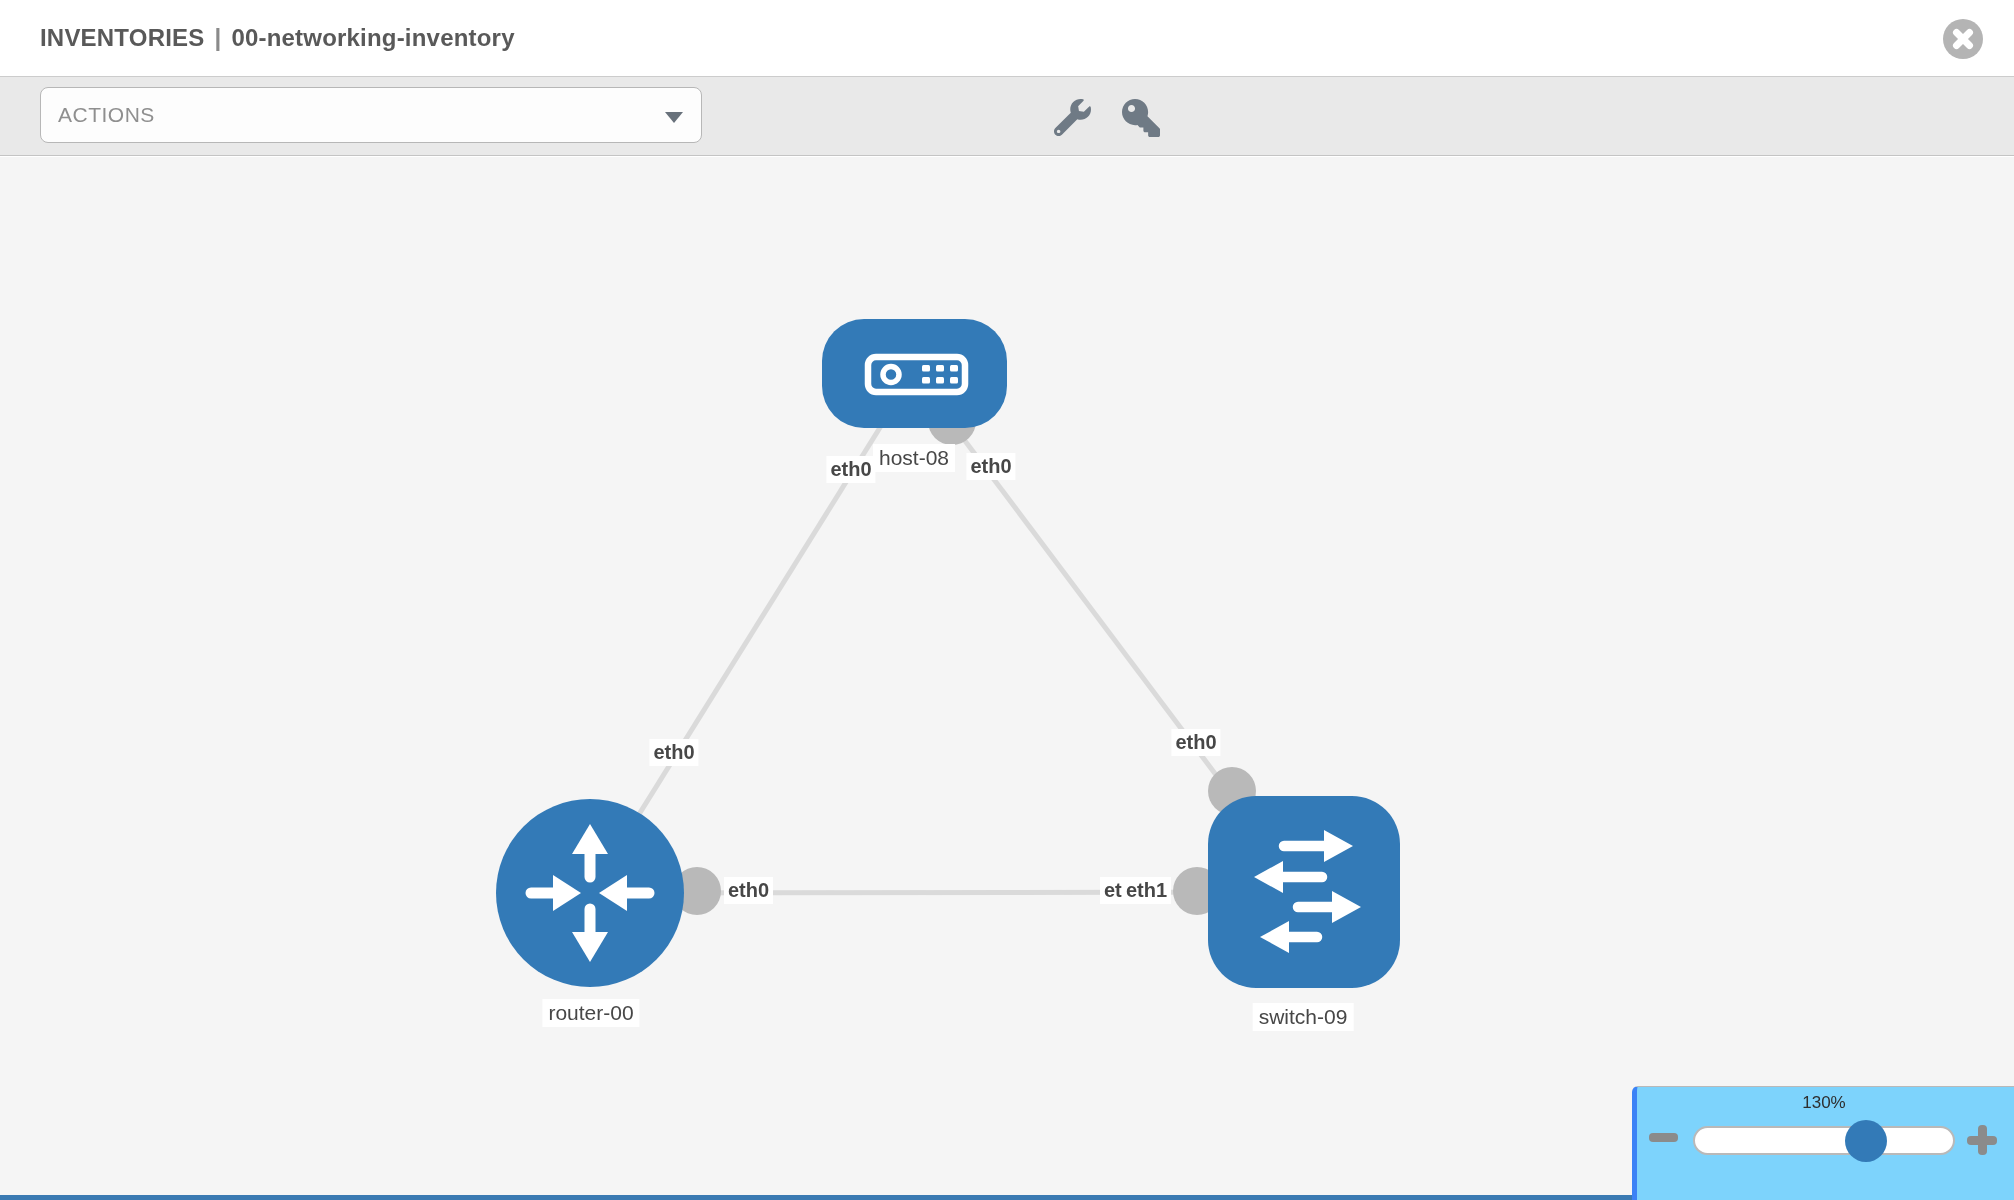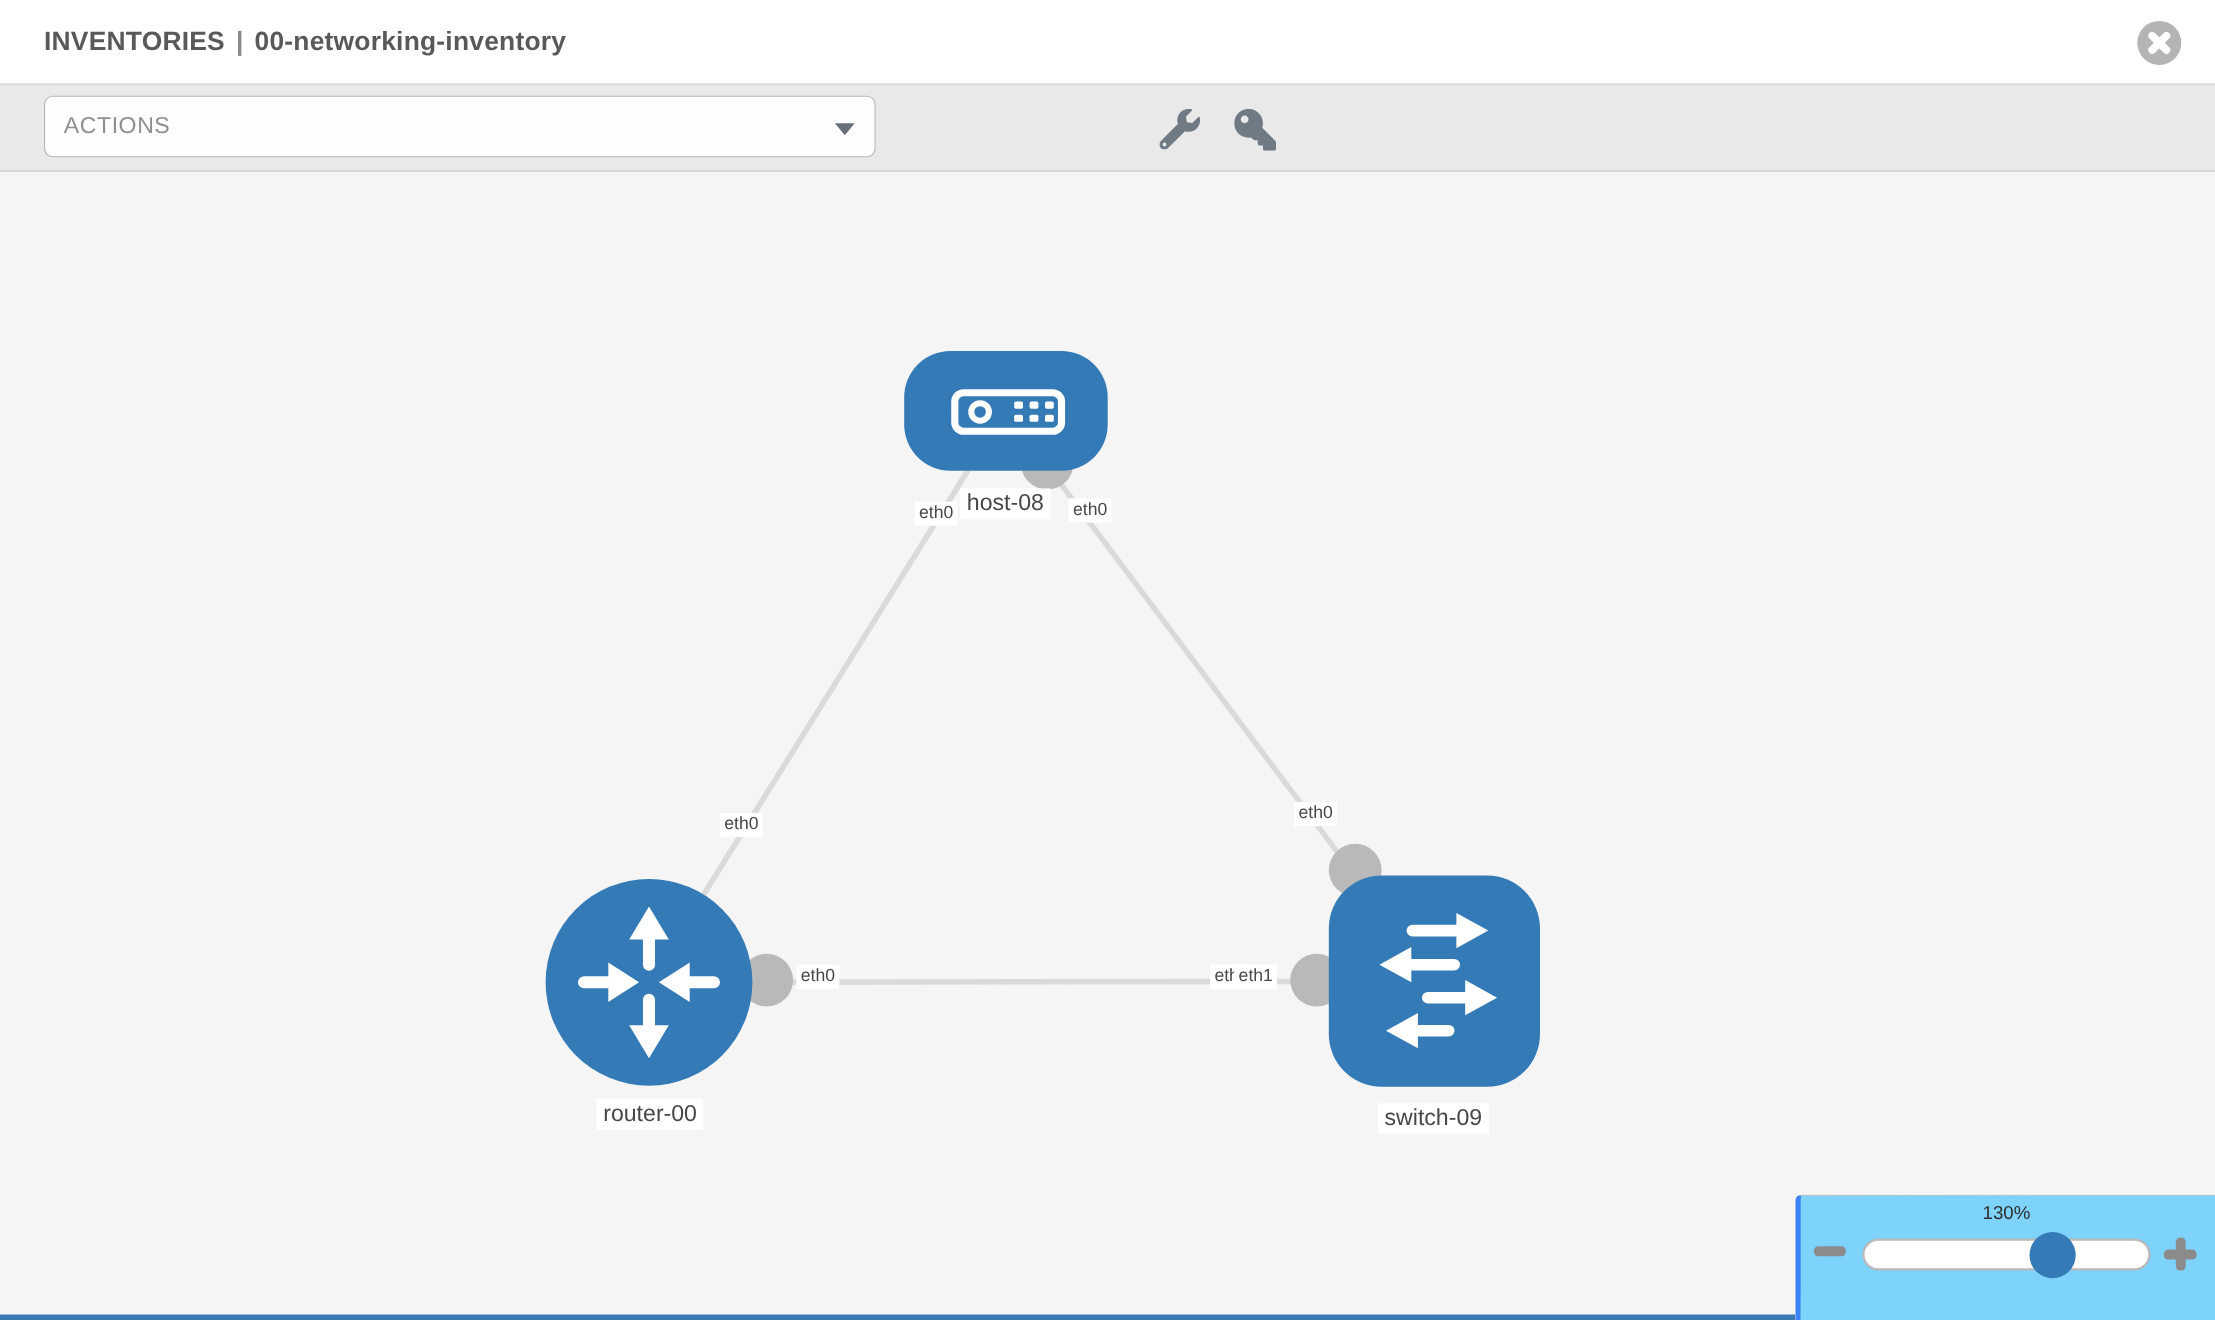--- a/index.html
+++ b/index.html
@@ -54,21 +54,21 @@
   }
   .canvas svg { position: absolute; left: 0; top: 0; }
 
   .node-label, .iface-label {
     position: absolute; background: #ffffff; color: #474747;
     white-space: nowrap; z-index: 2;
   }
   .node-label {
     font-size: 21px; padding: 2px 6px; transform: translateX(-50%); z-index: 3;
   }
-  .iface-label { font-size: 16px; padding: 2px 4px; }
+  .iface-label { font-size: 20px; padding: 2px 4px; font-weight: bold; }
   .iface-centered { transform: translateX(-50%); }
 
   
   .zoom-panel {
     position: absolute; left: 1632px; top: 1086px; width: 382px; height: 114px;
     background: #7dd3fc; border-left: 5px solid #3b82f6; border-top: 1px solid #b9b9b9;
     border-top-left-radius: 6px; z-index: 5;
   }
   .zoom-level {
     position: absolute; left: 56px; top: 6px; width: 262px;
@@ -105,21 +105,21 @@
   </div>
   <div class="close-btn">
     <svg width="40" height="40" viewBox="0 0 40 40">
       <line x1="13.5" y1="13.5" x2="26.5" y2="26.5" stroke="#ffffff" stroke-width="7" stroke-linecap="round"></line>
       <line x1="26.5" y1="13.5" x2="13.5" y2="26.5" stroke="#ffffff" stroke-width="7" stroke-linecap="round"></line>
     </svg>
   </div>
 </div>
 
 <div class="toolbar">
-  <div class="dropdown" style="left:40px; width:756px;">
+  <div class="dropdown" style="left:40px; width:662px;">
     <span class="dd-label">ACTIONS</span>
     <span class="chevron-down"></span>
   </div>
 
   <div class="tool-icon" style="left:1054px;">
     <svg width="37" height="37" viewBox="0 0 512 512">
       <path fill="#6f7a85" d="M507.73 109.1c-2.24-9.03-13.54-12.09-20.12-5.51l-74.36 74.36-67.88-11.31-11.31-67.88 74.36-74.36c6.62-6.62 3.43-17.9-5.66-20.16-47.38-11.74-99.55.91-136.58 37.93-39.64 39.64-50.55 97.1-34.05 147.2L18.74 402.76c-24.99 24.99-24.99 65.51 0 90.5 24.99 24.99 65.51 24.99 90.5 0l213.21-213.21c50.12 16.71 107.47 5.68 147.37-34.22 37.07-37.07 49.7-89.32 37.91-136.73zM64 472c-13.25 0-24-10.75-24-24 0-13.26 10.75-24 24-24s24 10.74 24 24c0 13.25-10.75 24-24 24z"></path>
     </svg>
   </div>
 

